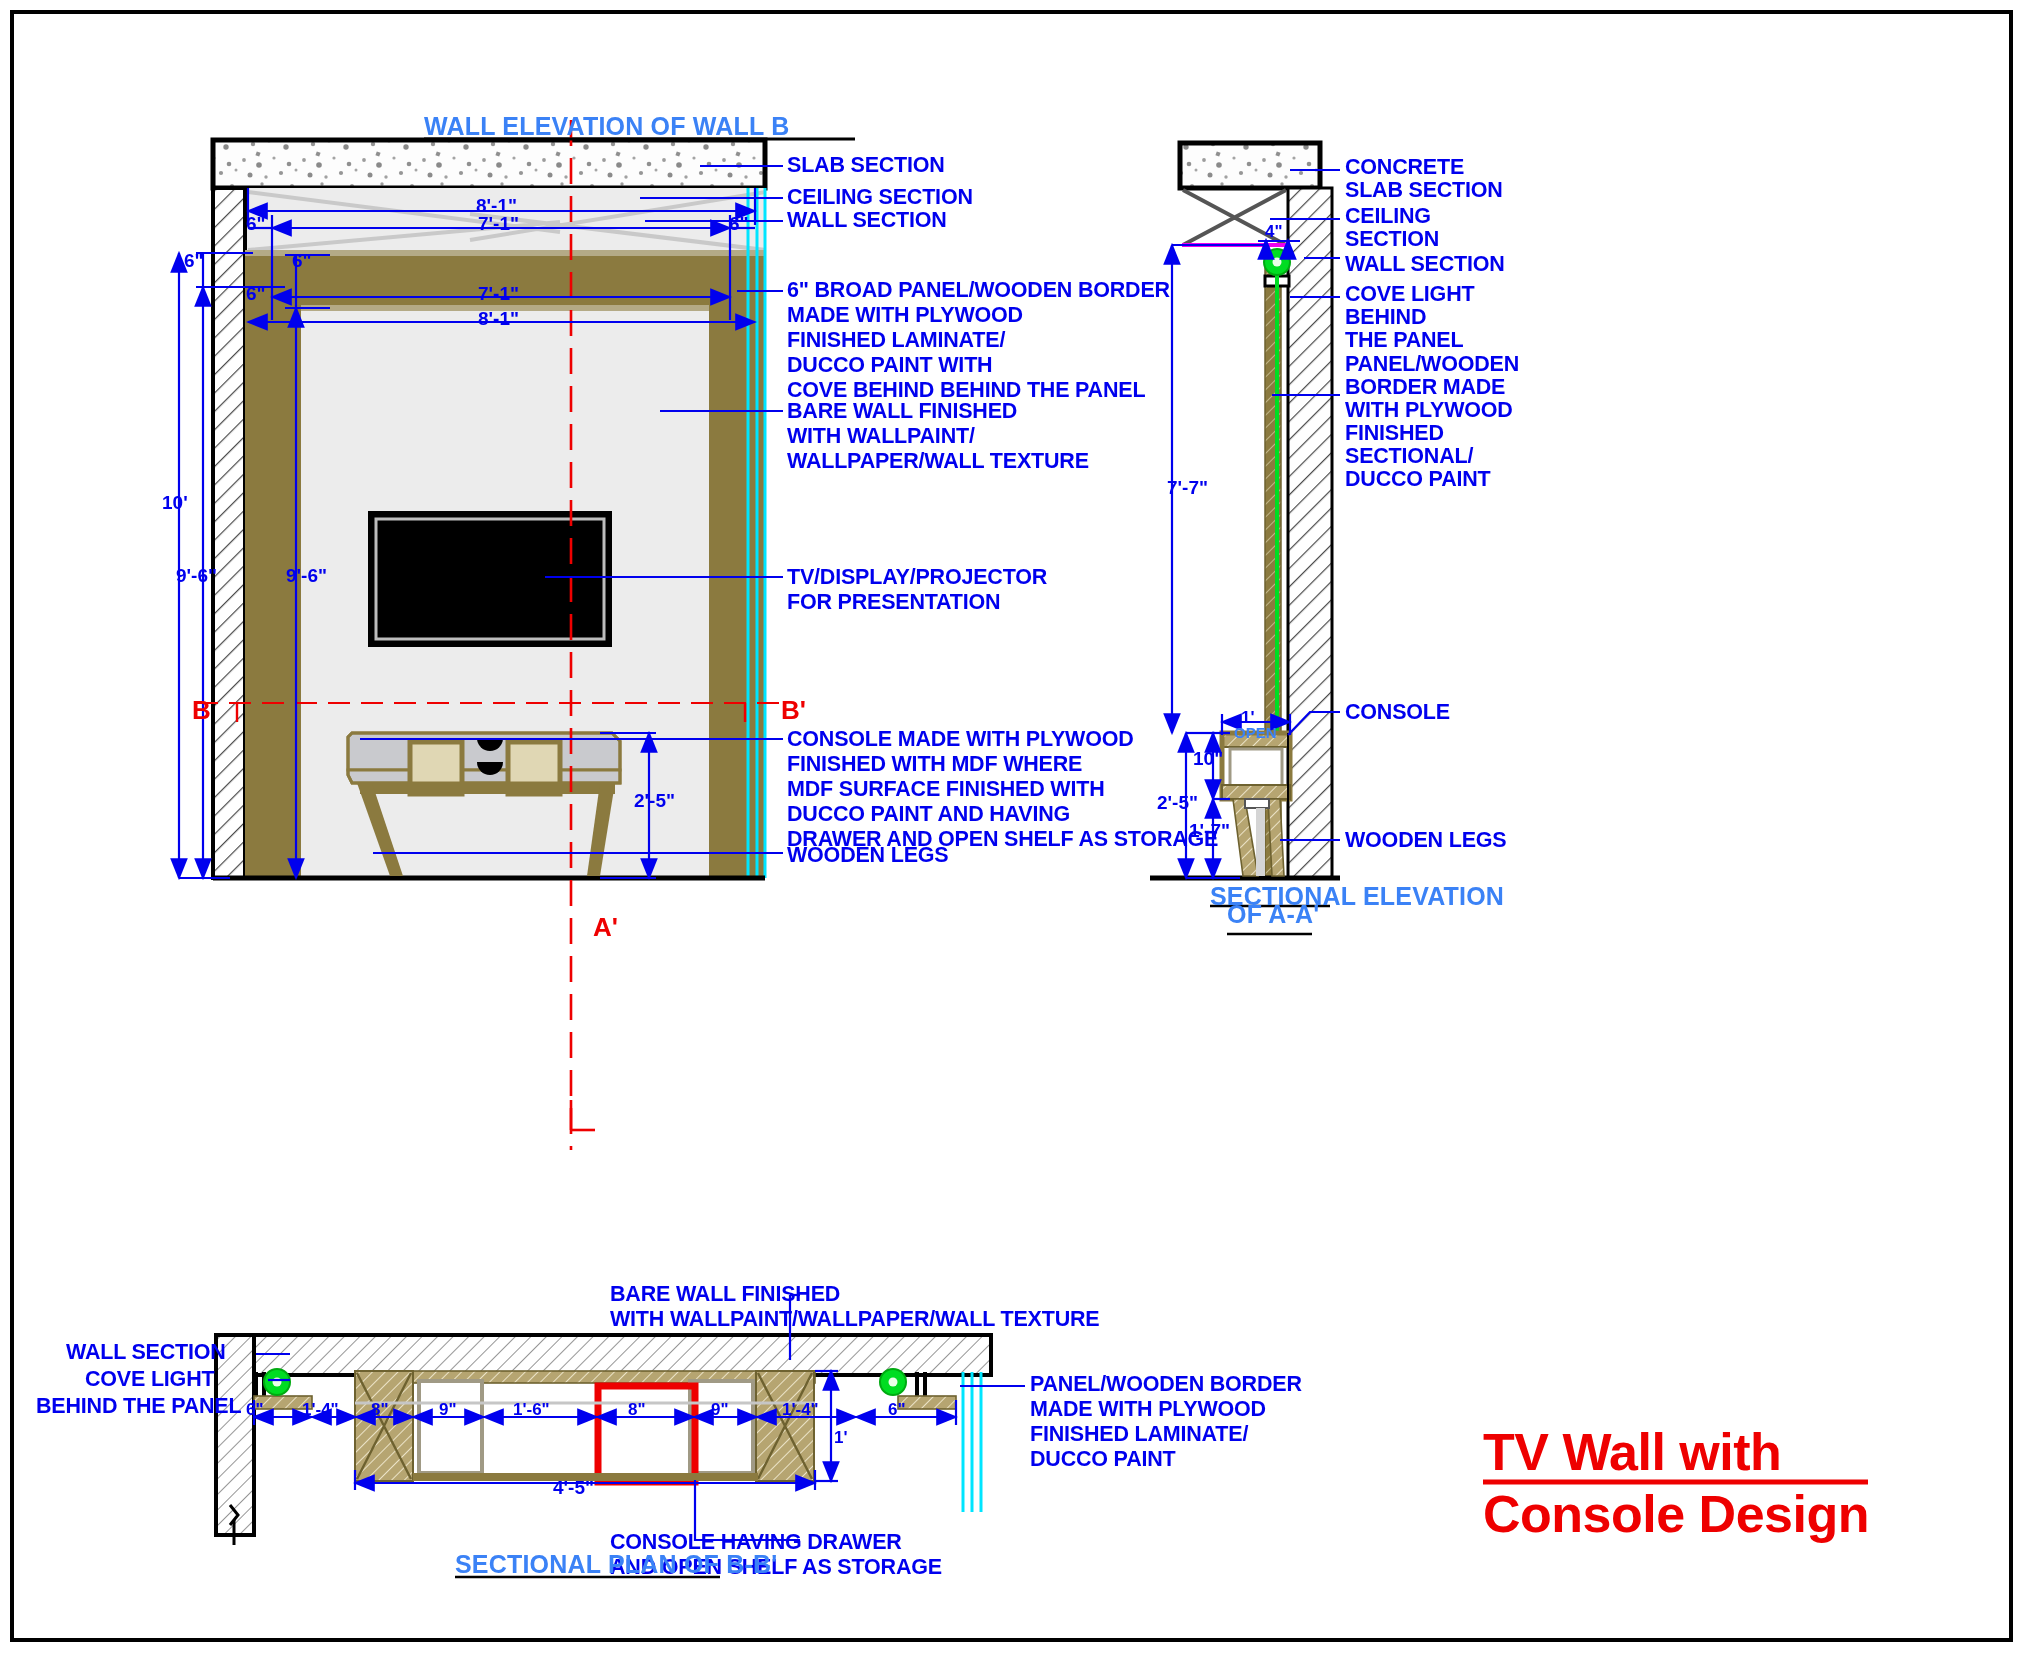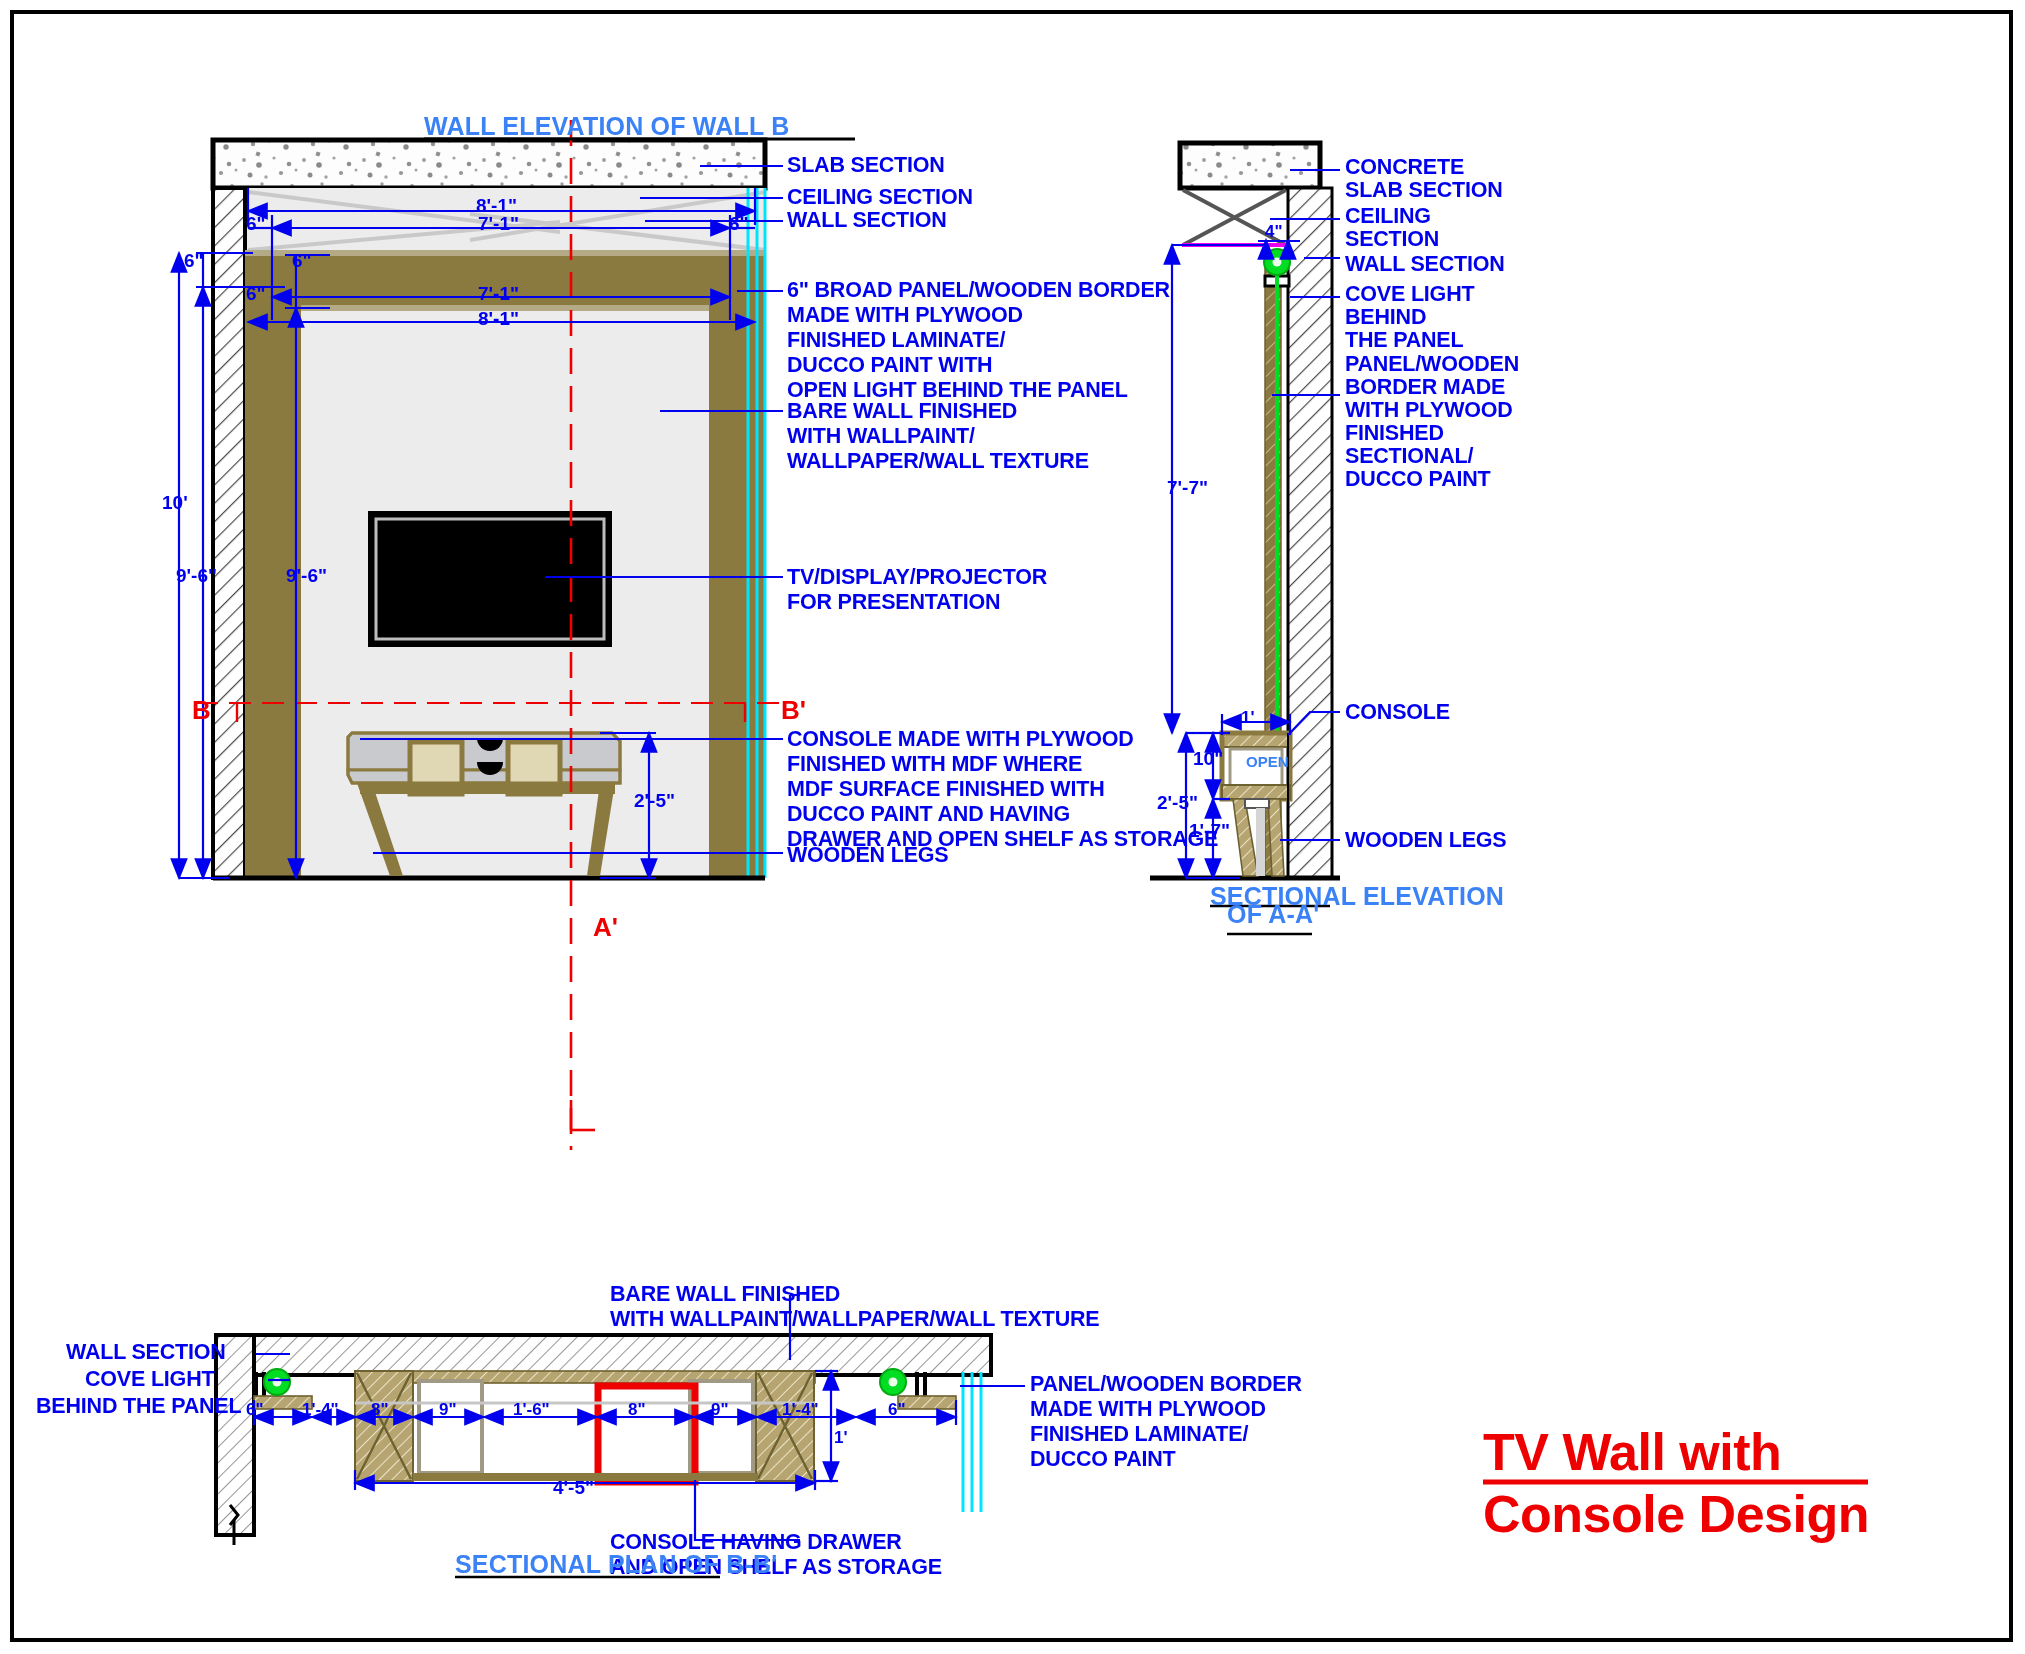--- a/index.html
+++ b/index.html
@@ -329,21 +329,21 @@
 <div class="txt blk ttl" style="left:424px;top:112px;">WALL ELEVATION OF WALL B</div>
 
 <div class="txt blue ann" style="left:787px;top:153px;">SLAB SECTION</div>
 <div class="txt blue ann" style="left:787px;top:185px;">CEILING SECTION</div>
 <div class="txt blue ann" style="left:787px;top:208px;">WALL SECTION</div>
 
 <div class="txt blue ann" style="left:787px;top:278px;">6" BROAD PANEL/WOODEN BORDER</div>
 <div class="txt blue ann" style="left:787px;top:303px;">MADE WITH PLYWOOD</div>
 <div class="txt blue ann" style="left:787px;top:328px;">FINISHED LAMINATE/</div>
 <div class="txt blue ann" style="left:787px;top:353px;">DUCCO PAINT WITH</div>
-<div class="txt blue ann" style="left:787px;top:378px;">OPEN LIGHT BEHIND THE PANEL</div>
+<div class="txt blue ann" style="left:787px;top:378px;">COVE BEHIND BEHIND THE PANEL</div>
 
 <div class="txt blue ann" style="left:787px;top:399px;">BARE WALL FINISHED</div>
 <div class="txt blue ann" style="left:787px;top:424px;">WITH WALLPAINT/</div>
 <div class="txt blue ann" style="left:787px;top:449px;">WALLPAPER/WALL TEXTURE</div>
 
 <div class="txt blue ann" style="left:787px;top:565px;text-align:right;">TV/DISPLAY/PROJECTOR</div>
 <div class="txt blue ann" style="left:787px;top:590px;">FOR PRESENTATION</div>
 
 <div class="txt blue ann" style="left:787px;top:727px;">CONSOLE MADE WITH PLYWOOD</div>
 <div class="txt blue ann" style="left:787px;top:752px;">FINISHED WITH MDF WHERE</div>
@@ -386,21 +386,21 @@
 <div class="txt blue ann" style="left:1345px;top:467px;">DUCCO PAINT</div>
 <div class="txt blue ann" style="left:1345px;top:700px;">CONSOLE</div>
 <div class="txt blue ann" style="left:1345px;top:828px;">WOODEN LEGS</div>
 
 <div class="txt blue dimsm" style="left:1265px;top:222px;">4"</div>
 <div class="txt blue dim" style="left:1167px;top:477px;">7'-7"</div>
 <div class="txt blue dimsm" style="left:1241px;top:708px;">1'</div>
 <div class="txt blue dim" style="left:1193px;top:748px;">10"</div>
 <div class="txt blue dim" style="left:1157px;top:792px;">2'-5"</div>
 <div class="txt blue dim" style="left:1189px;top:820px;">1'-7"</div>
-<div class="txt blk opent" style="left:1234px;top:753px;margin-left:12px;">OPEN</div>
+<div class="txt blk opent" style="left:1234px;top:724px;">OPEN</div>
 
 <div class="txt blk ttl" style="left:1210px;top:882px;">SECTIONAL ELEVATION</div>
 <div class="txt blk ttl" style="left:1227px;top:900px;">OF A-A'</div>
 
 <div class="txt blue ann" style="left:66px;top:1340px;">WALL SECTION</div>
 <div class="txt blue ann" style="left:85px;top:1367px;">COVE LIGHT</div>
 <div class="txt blue ann" style="left:36px;top:1394px;">BEHIND THE PANEL</div>
 
 <div class="txt blue ann" style="left:610px;top:1282px;">BARE WALL FINISHED</div>
 <div class="txt blue ann" style="left:610px;top:1307px;">WITH WALLPAINT/WALLPAPER/WALL TEXTURE</div>

